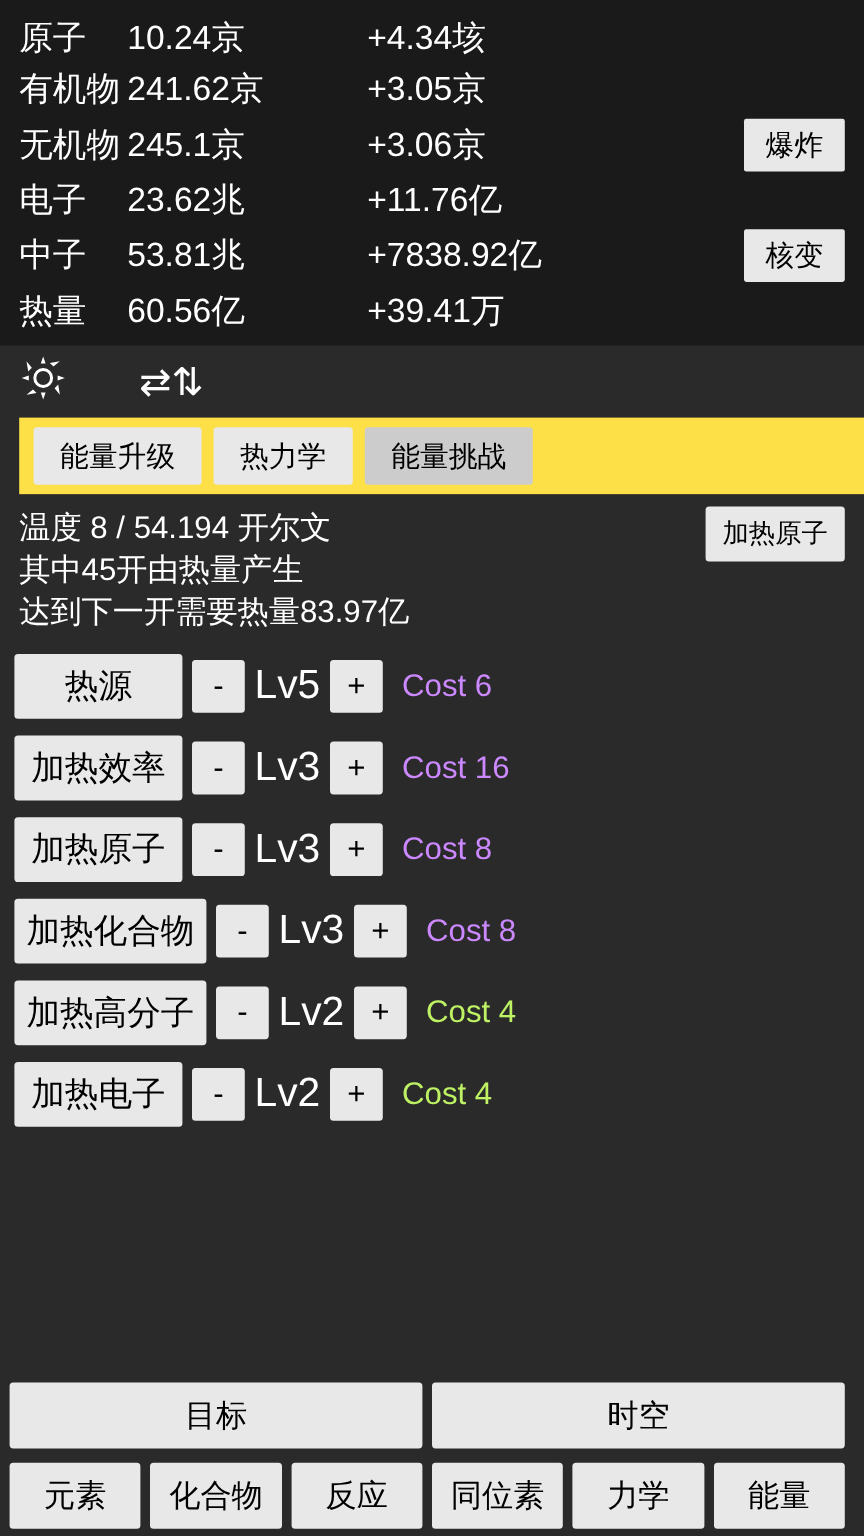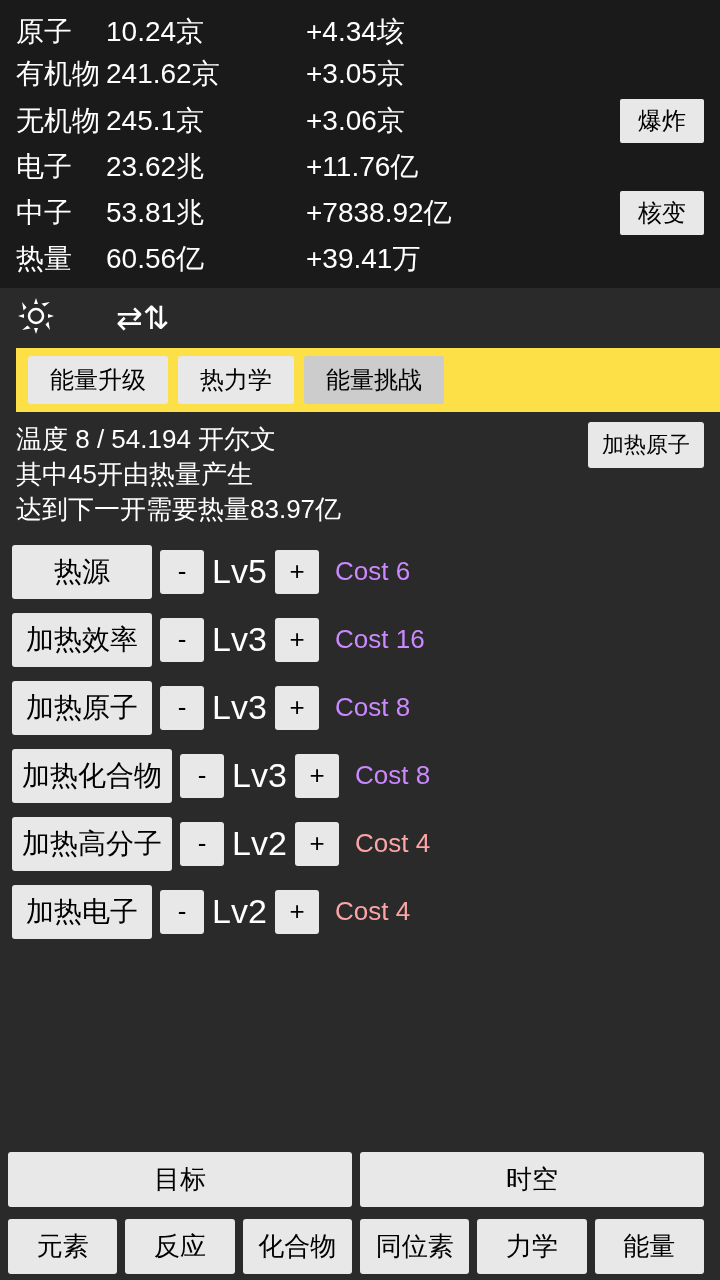--- a/index.html
+++ b/index.html
@@ -167,21 +167,21 @@
       font-family: "Microsoft YaHei", "SimHei", sans-serif;
       display: flex;
       align-items: center;
       justify-content: center;
     }
     .upgrade-cost {
       font-size: 26px;
       margin-left: 8px;
     }
     .cost-purple { color: #cc88ff; }
-    .cost-green { color: #fca5a5; }
+    .cost-green { color: #bef264; }
 
     
     .bottom-nav {
       position: absolute;
       bottom: 0;
       left: 0;
       width: 712px;
       background: #2a2a2a;
     }
     .bottom-row {
@@ -331,19 +331,19 @@
     </div>
 </div>
 
 <div class="bottom-nav">
   <div class="bottom-row" id="bottom-row1">
       <button class="bottom-btn">目标</button>
       <button class="bottom-btn">时空</button>
     </div>
   <div class="bottom-row" id="bottom-row2">
       <button class="bottom-btn">元素</button>
+      <button class="bottom-btn">化合物</button>
       <button class="bottom-btn">反应</button>
-      <button class="bottom-btn">化合物</button>
       <button class="bottom-btn">同位素</button>
       <button class="bottom-btn">力学</button>
       <button class="bottom-btn">能量</button>
     </div>
 </div>
 
 </body></html>

